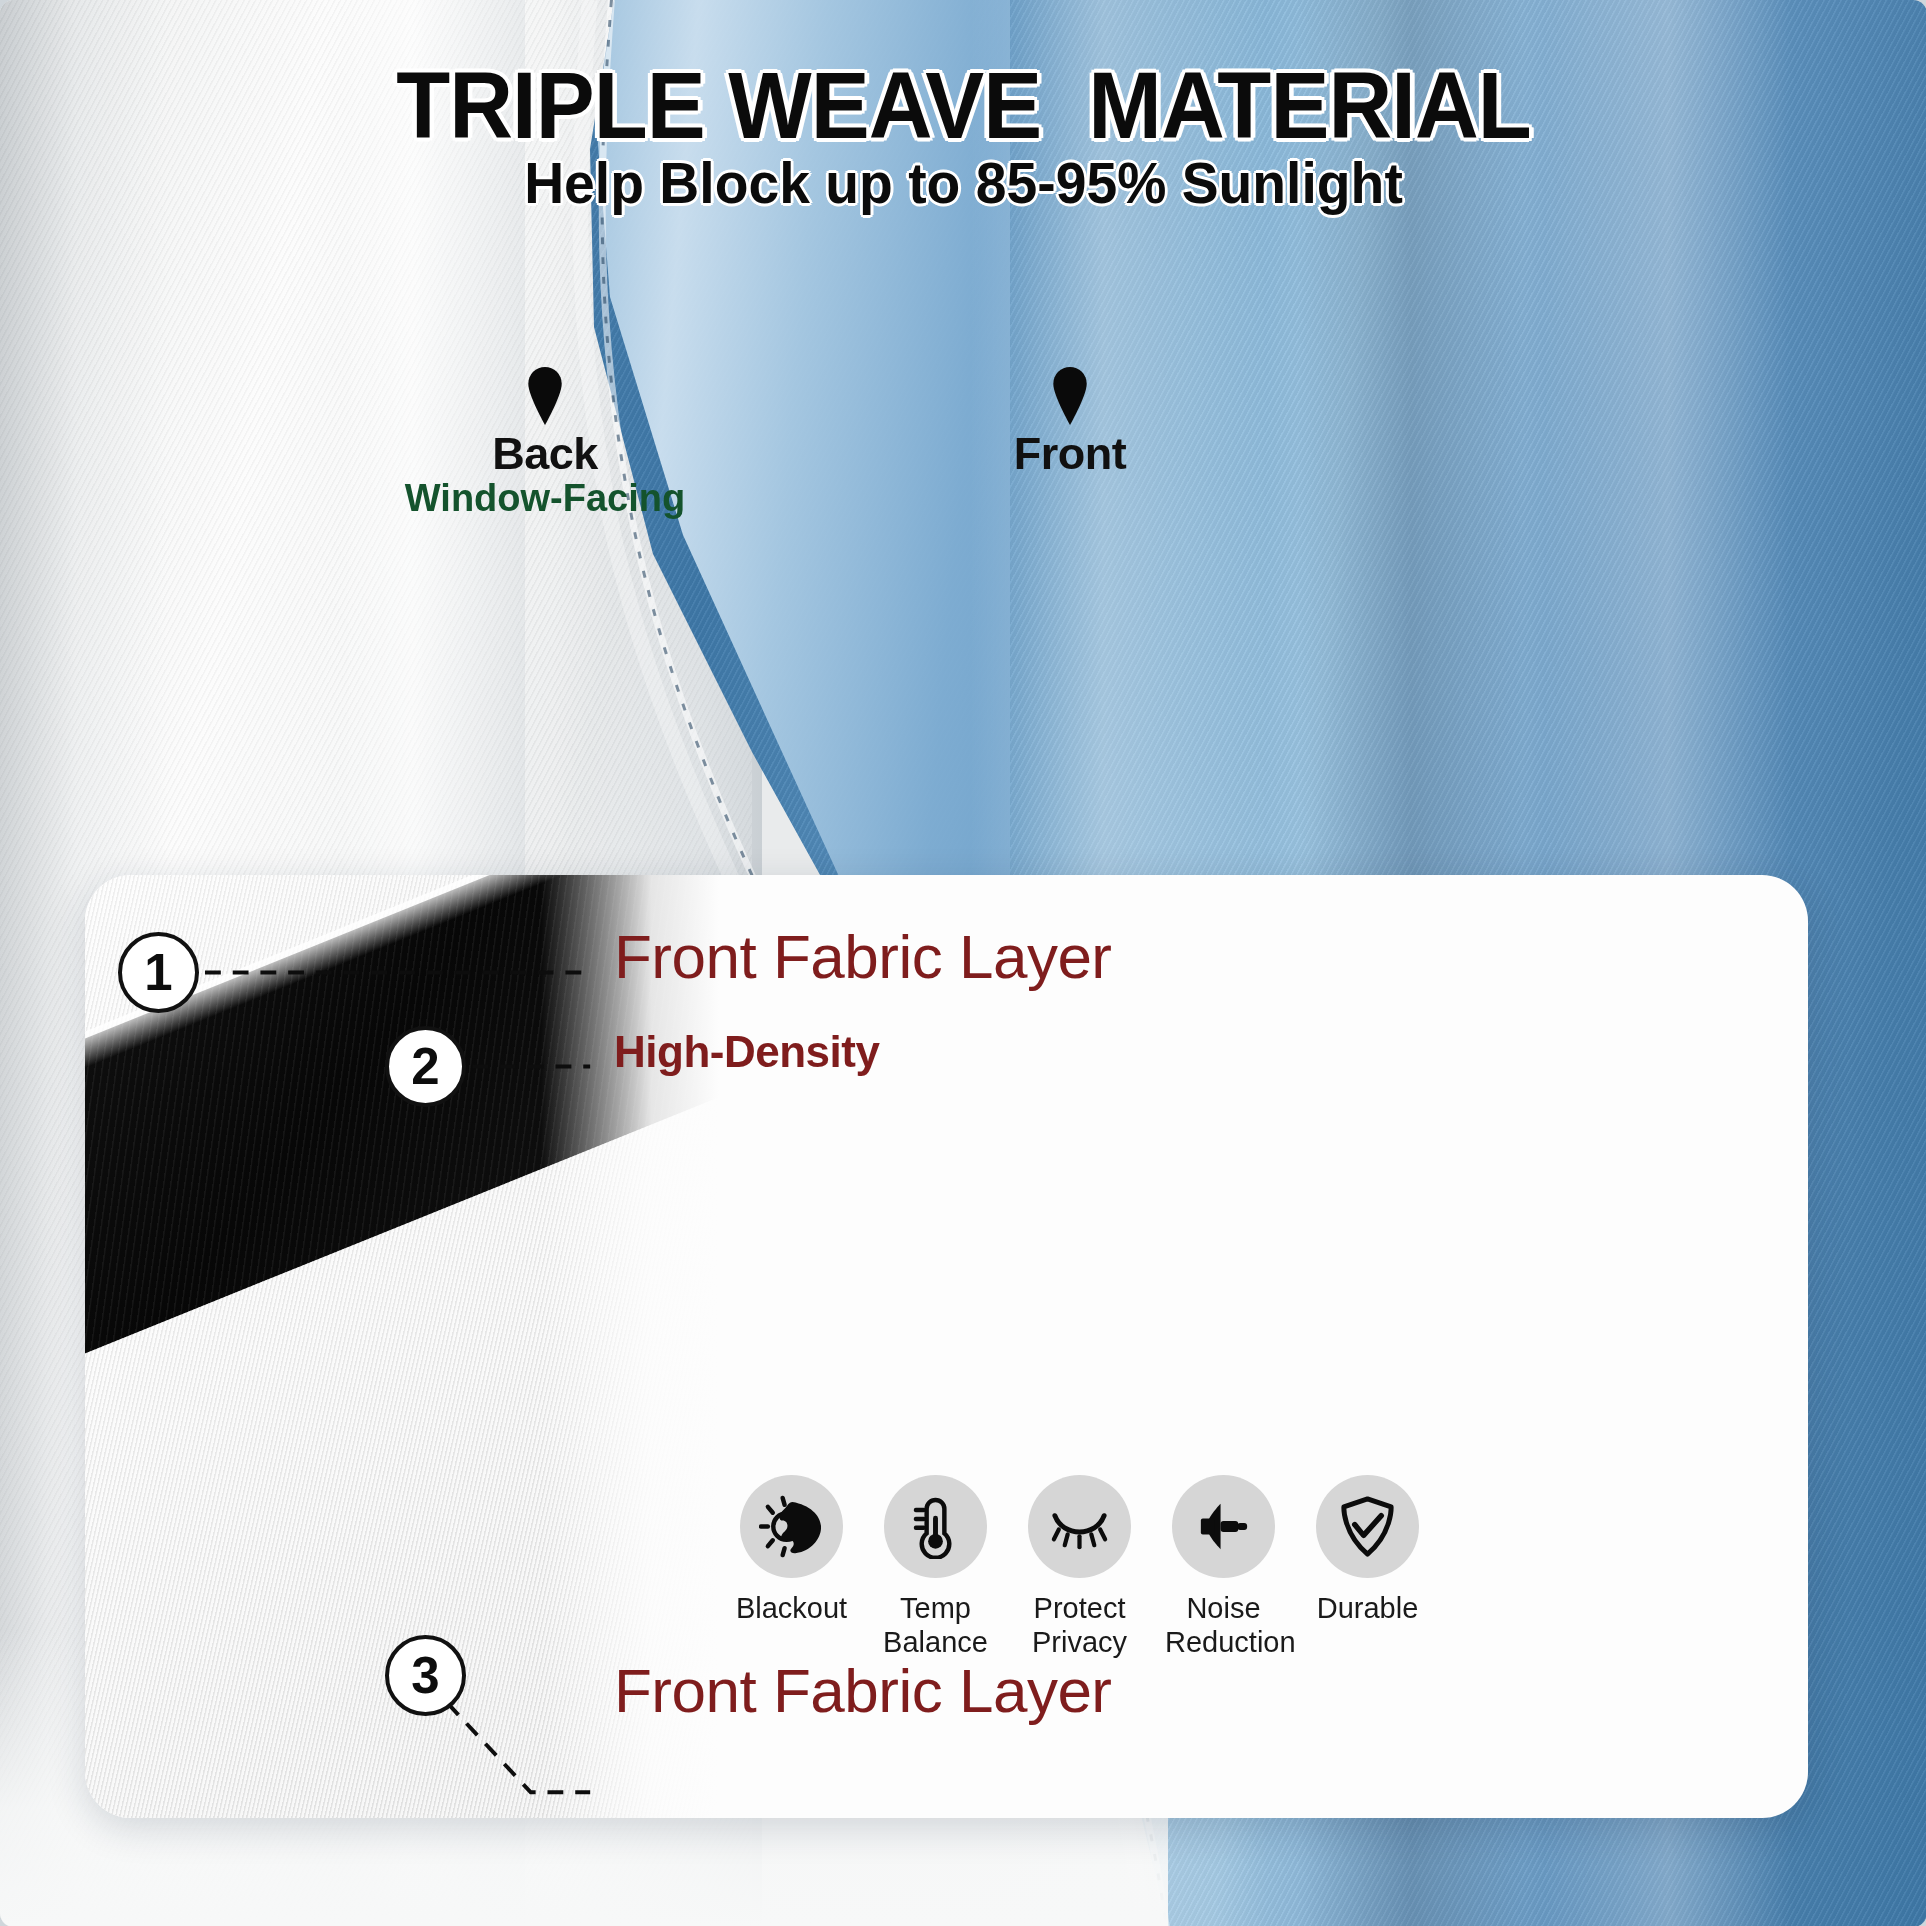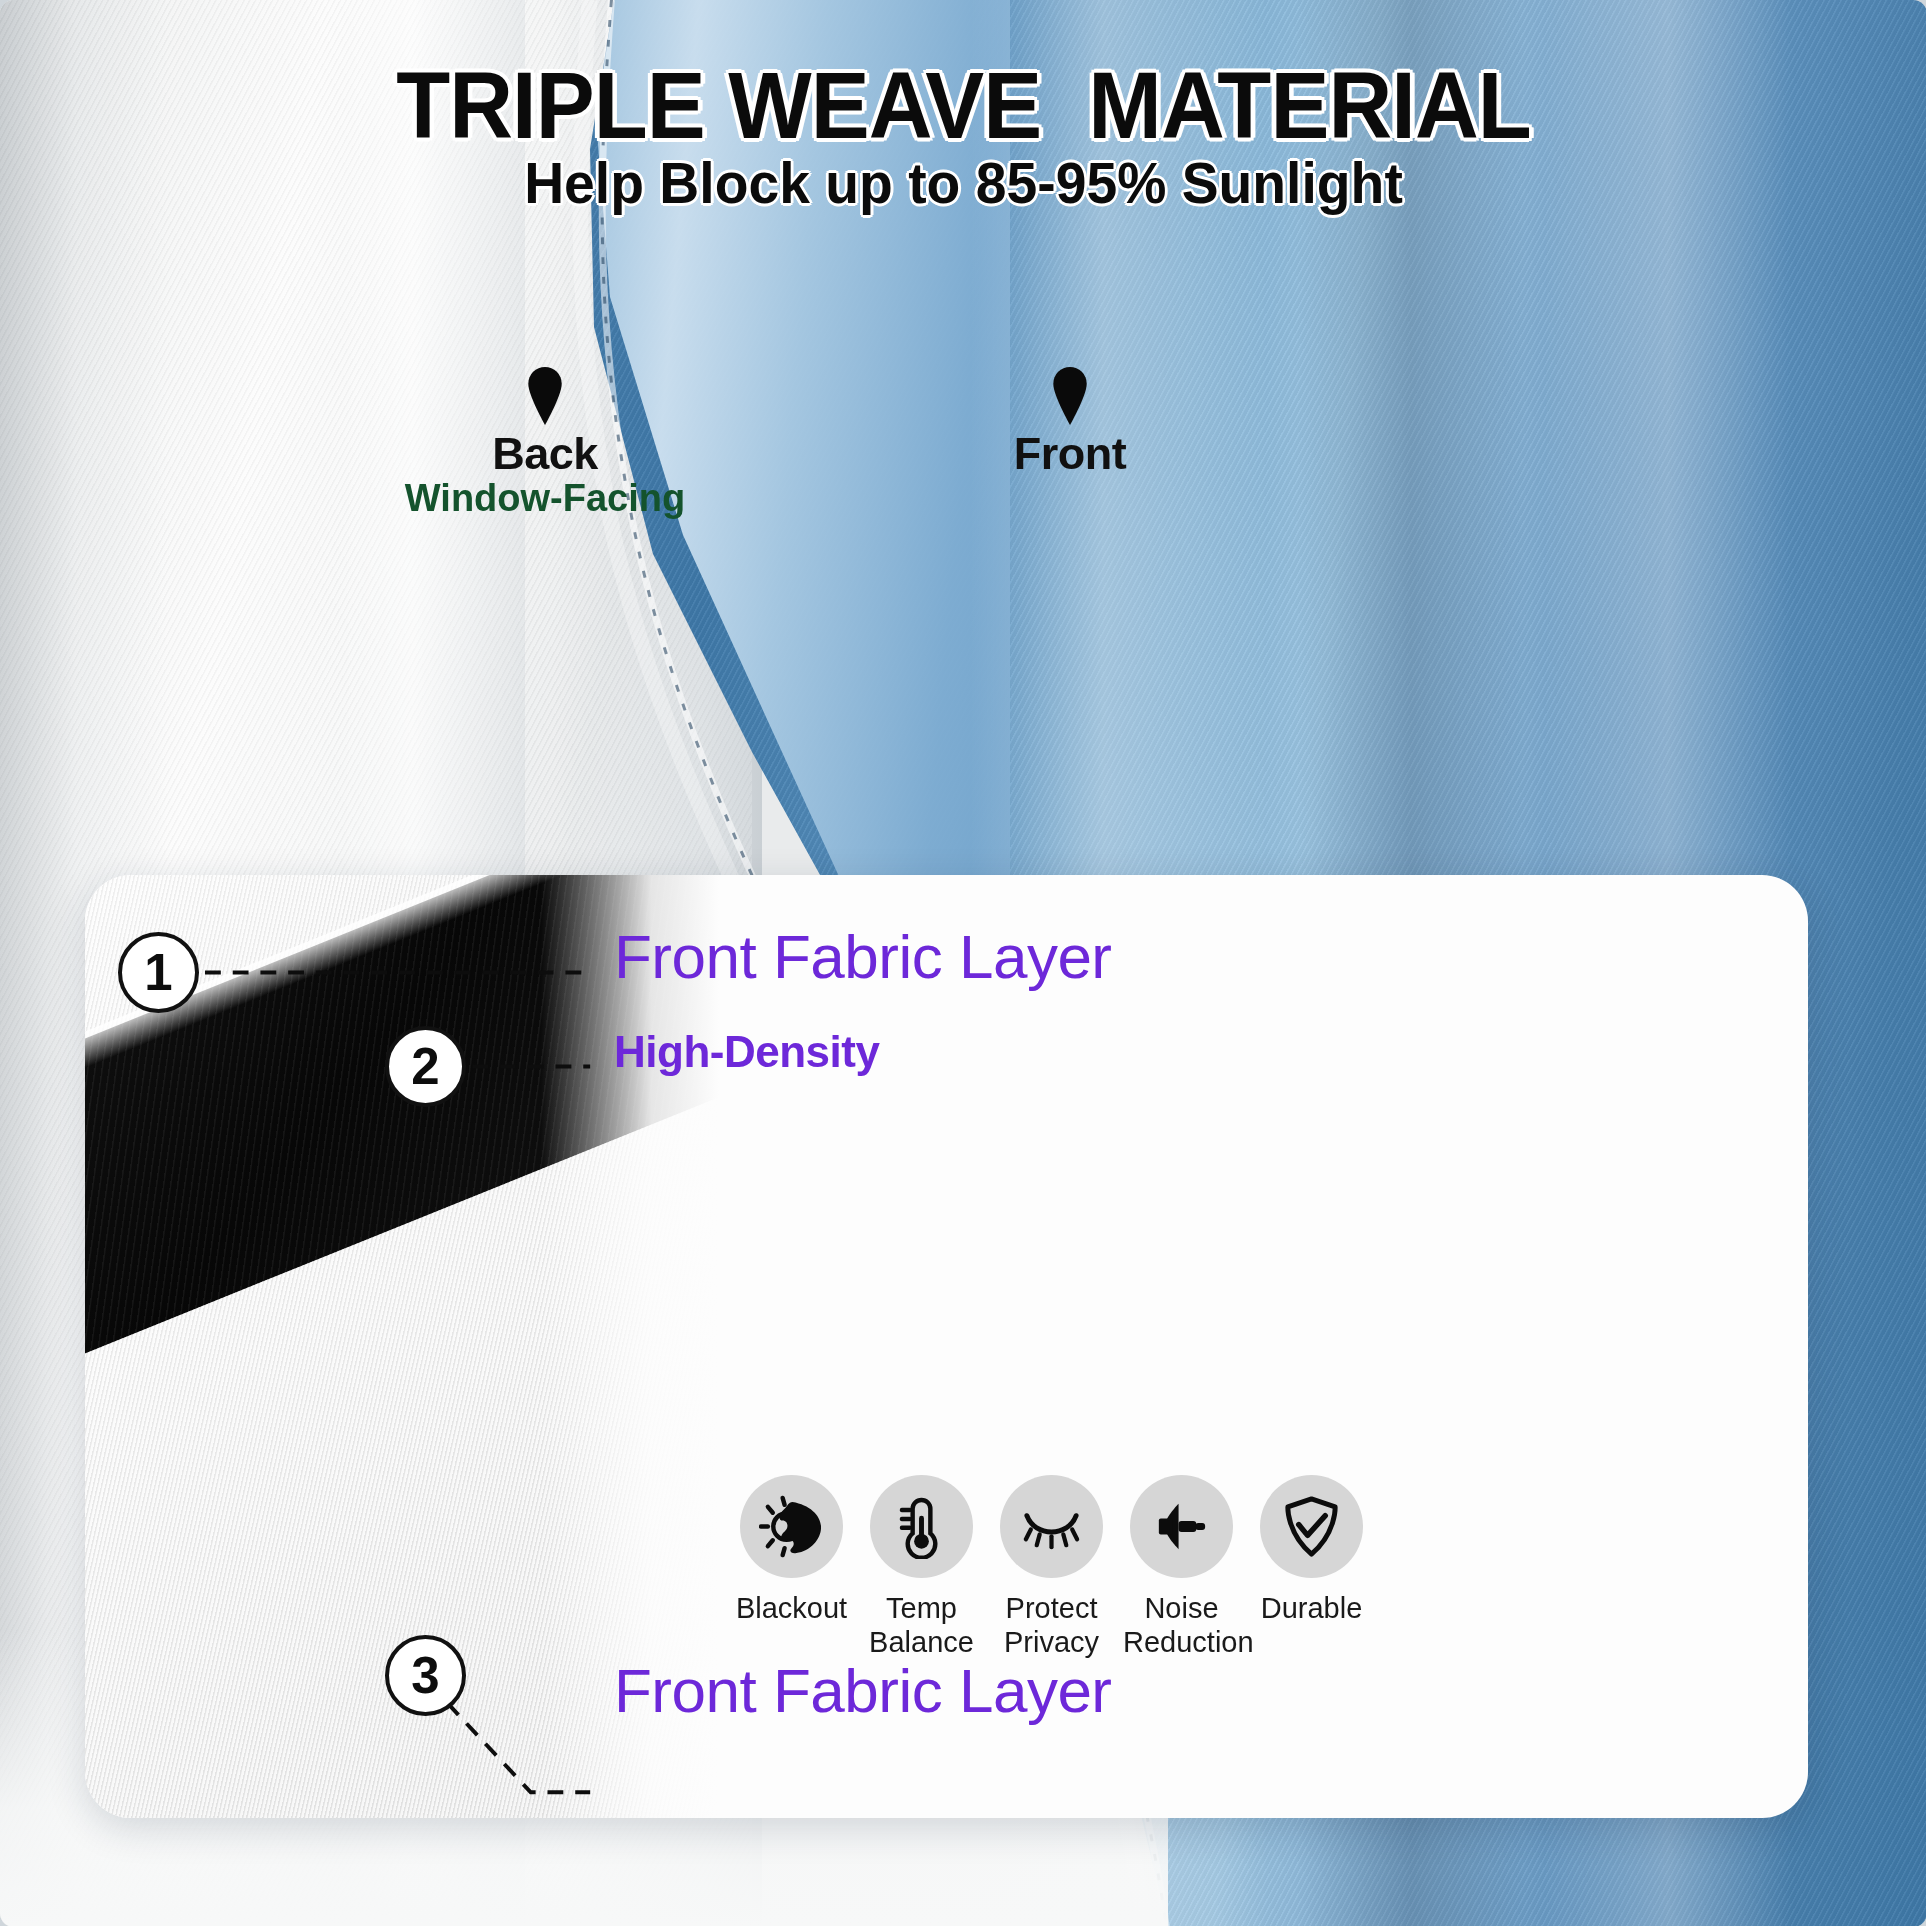--- a/index.html
+++ b/index.html
@@ -181,29 +181,29 @@
     font-size:51px;font-weight:bold;color:#0d0d0d;line-height:1;
     box-sizing:border-box;
   }
   #num-1{left:118px;top:932px;}
   #num-2{left:385px;top:1026px;}
   #num-3{left:385px;top:1635px;}
 
   .leader{position:absolute;pointer-events:none;}
 
   
-  .layer-label{position:absolute;color:#6d28d9;}
+  .layer-label{position:absolute;color:#7f1d1d;}
   #label-1{left:614px;top:921px;font-size:62px;font-weight:400;letter-spacing:-0.5px;}
   #label-2{left:614px;top:1025px;font-size:44px;font-weight:bold;line-height:1.22;letter-spacing:-0.5px;}
   #label-3{left:614px;top:1655px;font-size:62px;font-weight:400;letter-spacing:-0.5px;}
 
   
   .features{
     position:absolute;left:733px;top:1475px;width:693px;height:267px;
-    display:flex;justify-content:flex-start;align-items:flex-start;gap:13px;
+    display:flex;justify-content:space-between;align-items:flex-start;gap:13px;
   }
   .feat{width:117px;text-align:center;}
   .feat-bubble{
     width:103px;height:103px;border-radius:50%;background:#d6d6d6;
     margin:0 auto 14px auto;display:flex;align-items:center;justify-content:center;
   }
   .feat-label{font-size:29px;color:#1a1a1a;line-height:1.16;font-weight:400;}
 </style>
 </head>
 <body>

